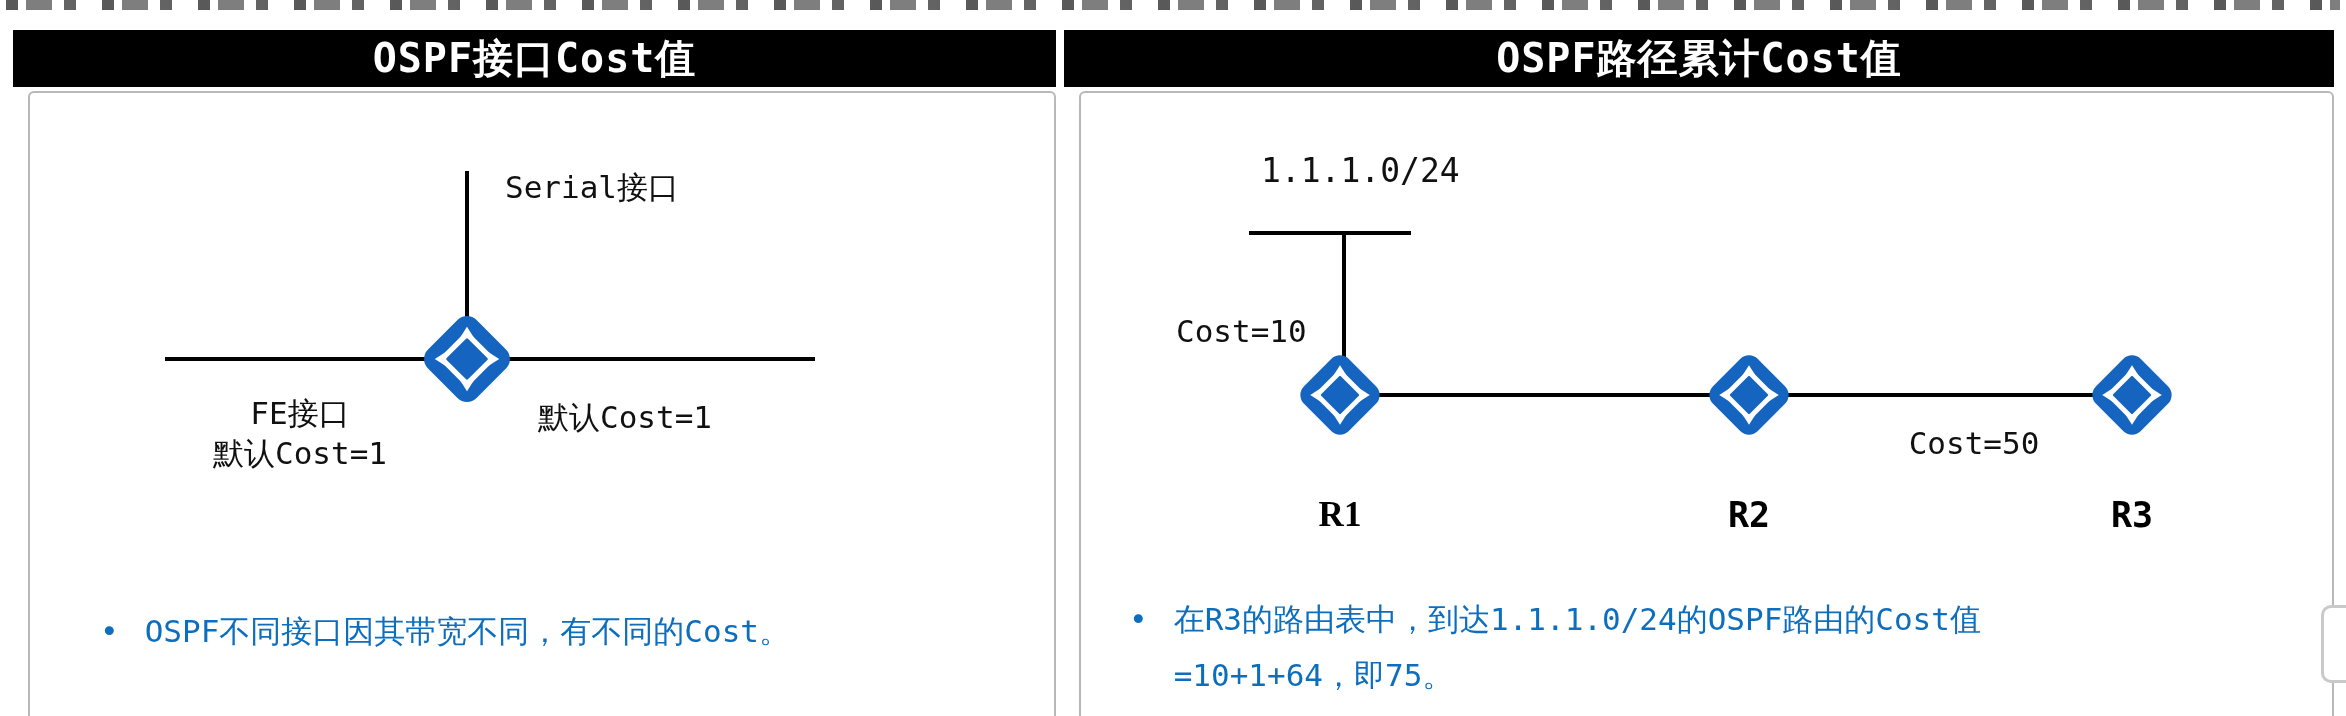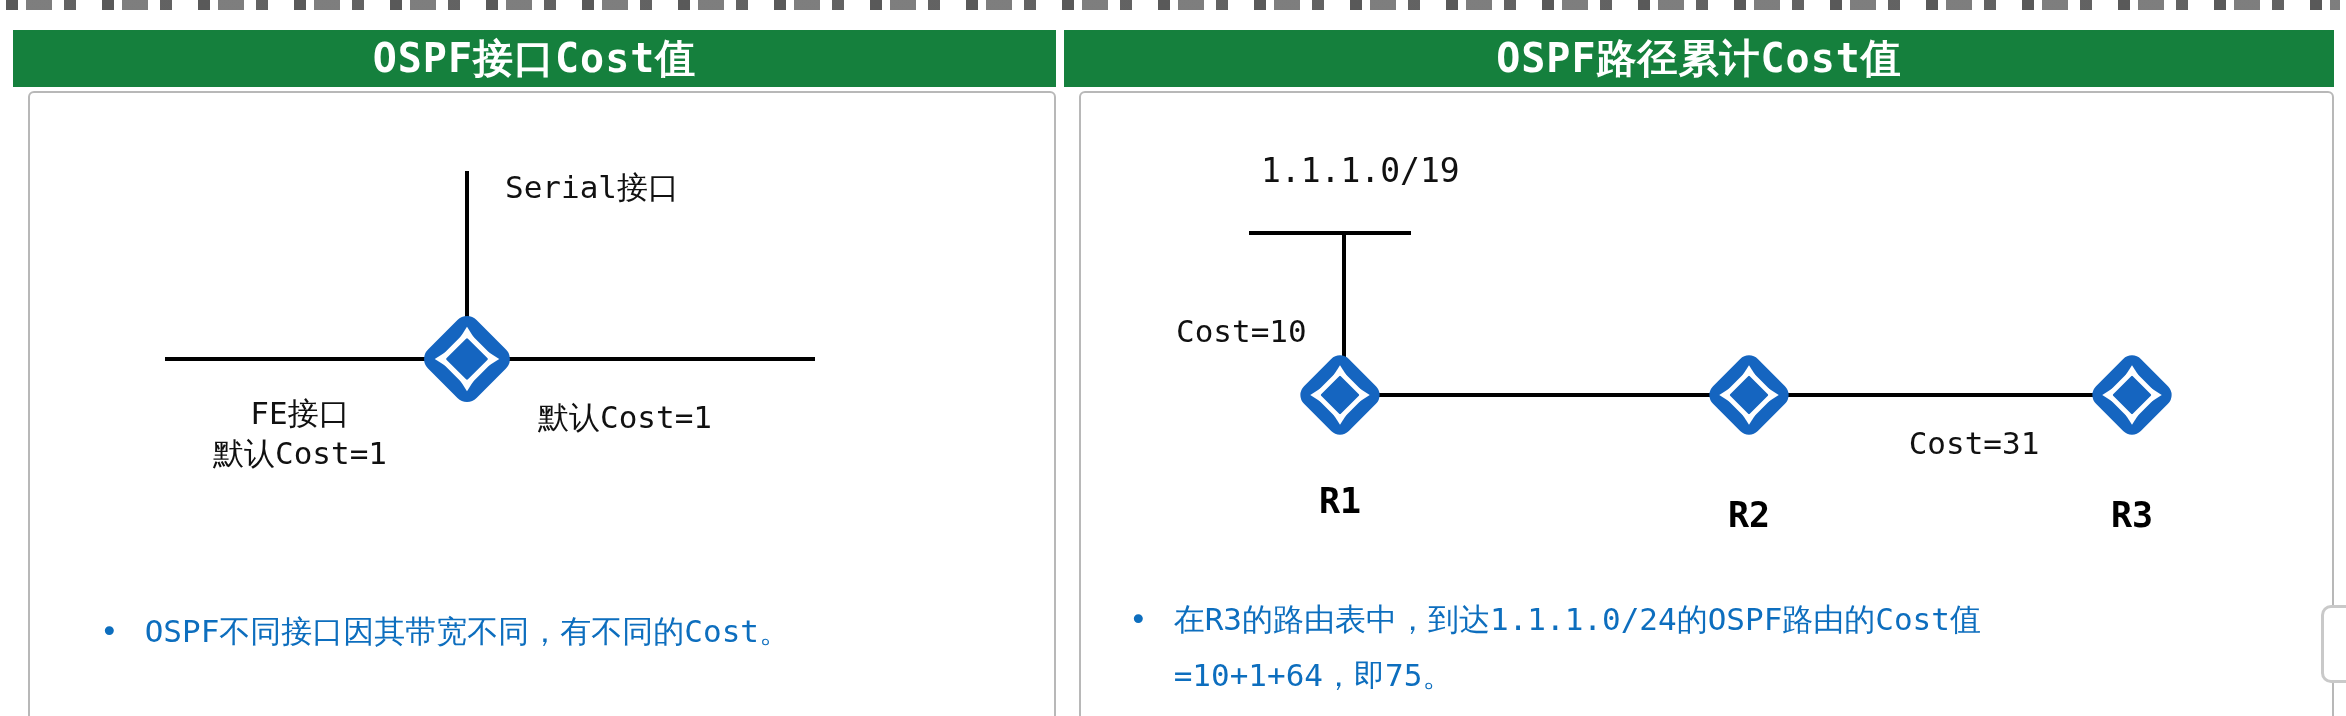--- a/index.html
+++ b/index.html
@@ -18,21 +18,21 @@
         rgba(25,25,25,.9) 0 12px, transparent 12px 20px,
         rgba(25,25,25,.7) 20px 46px, transparent 46px 58px,
         rgba(25,25,25,.85) 58px 70px, transparent 70px 96px);
     opacity:.8;
   }
   .panel{position:absolute;top:30px;}
   .panel-left{left:13px;width:1043px;}
   .panel-right{left:1064px;width:1270px;}
   .panel-header{
     height:57px;line-height:57px;
-    background:#15803d;color:#ffffff;
+    background:#000000;color:#ffffff;
     font-size:40px;font-weight:bold;text-align:center;
     letter-spacing:1px;
   }
   .panel-body{
     position:relative;margin-top:4px;height:642px;
     border:2px solid #b8b8b8;border-radius:6px;
     background:#ffffff;box-sizing:border-box;margin-left:15px;
   }
   .hline,.vline{position:absolute;background:#000;z-index:1;}
   .hline{height:4px;}
@@ -103,28 +103,28 @@
         <span class="bullet-text">OSPF不同接口因其带宽不同，有不同的Cost。</span>
       </div>
 
     </div>
   </div>
 
   <div class="panel panel-right">
     <div class="panel-header">OSPF路径累计Cost值</div>
     <div class="panel-body">
 
-      <div class="label" style="left:180px;top:58px;font-size:33px;">1.1.1.0/19</div>
+      <div class="label" style="left:180px;top:58px;font-size:33px;">1.1.1.0/24</div>
 
       <div class="hline" style="left:168px;top:138px;width:162px;"></div>
       <div class="vline" style="left:261px;top:138px;height:166px;"></div>
       <div class="hline" style="left:259px;top:300px;width:796px;"></div>
 
       <div class="label" style="left:95px;top:218px;">Cost=10</div>
-      <div class="label center" style="left:783px;top:330px;width:220px;">Cost=31</div>
+      <div class="label center" style="left:783px;top:330px;width:220px;">Cost=50</div>
 
       <div class="router" style="left:211px;top:254px;">
         <svg width="96" height="96" viewBox="0 0 100 100">
           <rect x="17" y="17" width="66" height="66" rx="13" fill="#1565c0" transform="rotate(45 50 50)"></rect>
           <path d="M50 26 74 50 50 74 26 50Z" fill="none" stroke="#fff" stroke-width="5"></path>
           <path d="M50 19 57 30 43 30Z" fill="#fff"></path>
           <path d="M81 50 70 57 70 43Z" fill="#fff"></path>
           <path d="M50 81 43 70 57 70Z" fill="#fff"></path>
           <path d="M19 50 30 43 30 57Z" fill="#fff"></path>
         </svg>
@@ -143,21 +143,21 @@
         <svg width="96" height="96" viewBox="0 0 100 100">
           <rect x="17" y="17" width="66" height="66" rx="13" fill="#1565c0" transform="rotate(45 50 50)"></rect>
           <path d="M50 26 74 50 50 74 26 50Z" fill="none" stroke="#fff" stroke-width="5"></path>
           <path d="M50 19 57 30 43 30Z" fill="#fff"></path>
           <path d="M81 50 70 57 70 43Z" fill="#fff"></path>
           <path d="M50 81 43 70 57 70Z" fill="#fff"></path>
           <path d="M19 50 30 43 30 57Z" fill="#fff"></path>
         </svg>
       </div>
 
-      <div class="router-name" style="left:199px;top:388px;width:120px;">R1</div>
+      <div class="router-name" style="left:199px;top:402px;width:120px;font-family:Liberation Serif, serif;">R1</div>
       <div class="router-name" style="left:608px;top:402px;width:120px;">R2</div>
       <div class="router-name" style="left:991px;top:402px;width:120px;">R3</div>
 
       <div class="bullet-row" style="left:48px;top:498px;">
         <span class="bullet-char">•</span>
         <span class="bullet-text">
           <div>在R3的路由表中，到达1.1.1.0/24的OSPF路由的Cost值</div>
           <div>=10+1+64，即75。</div>
         </span>
       </div>

